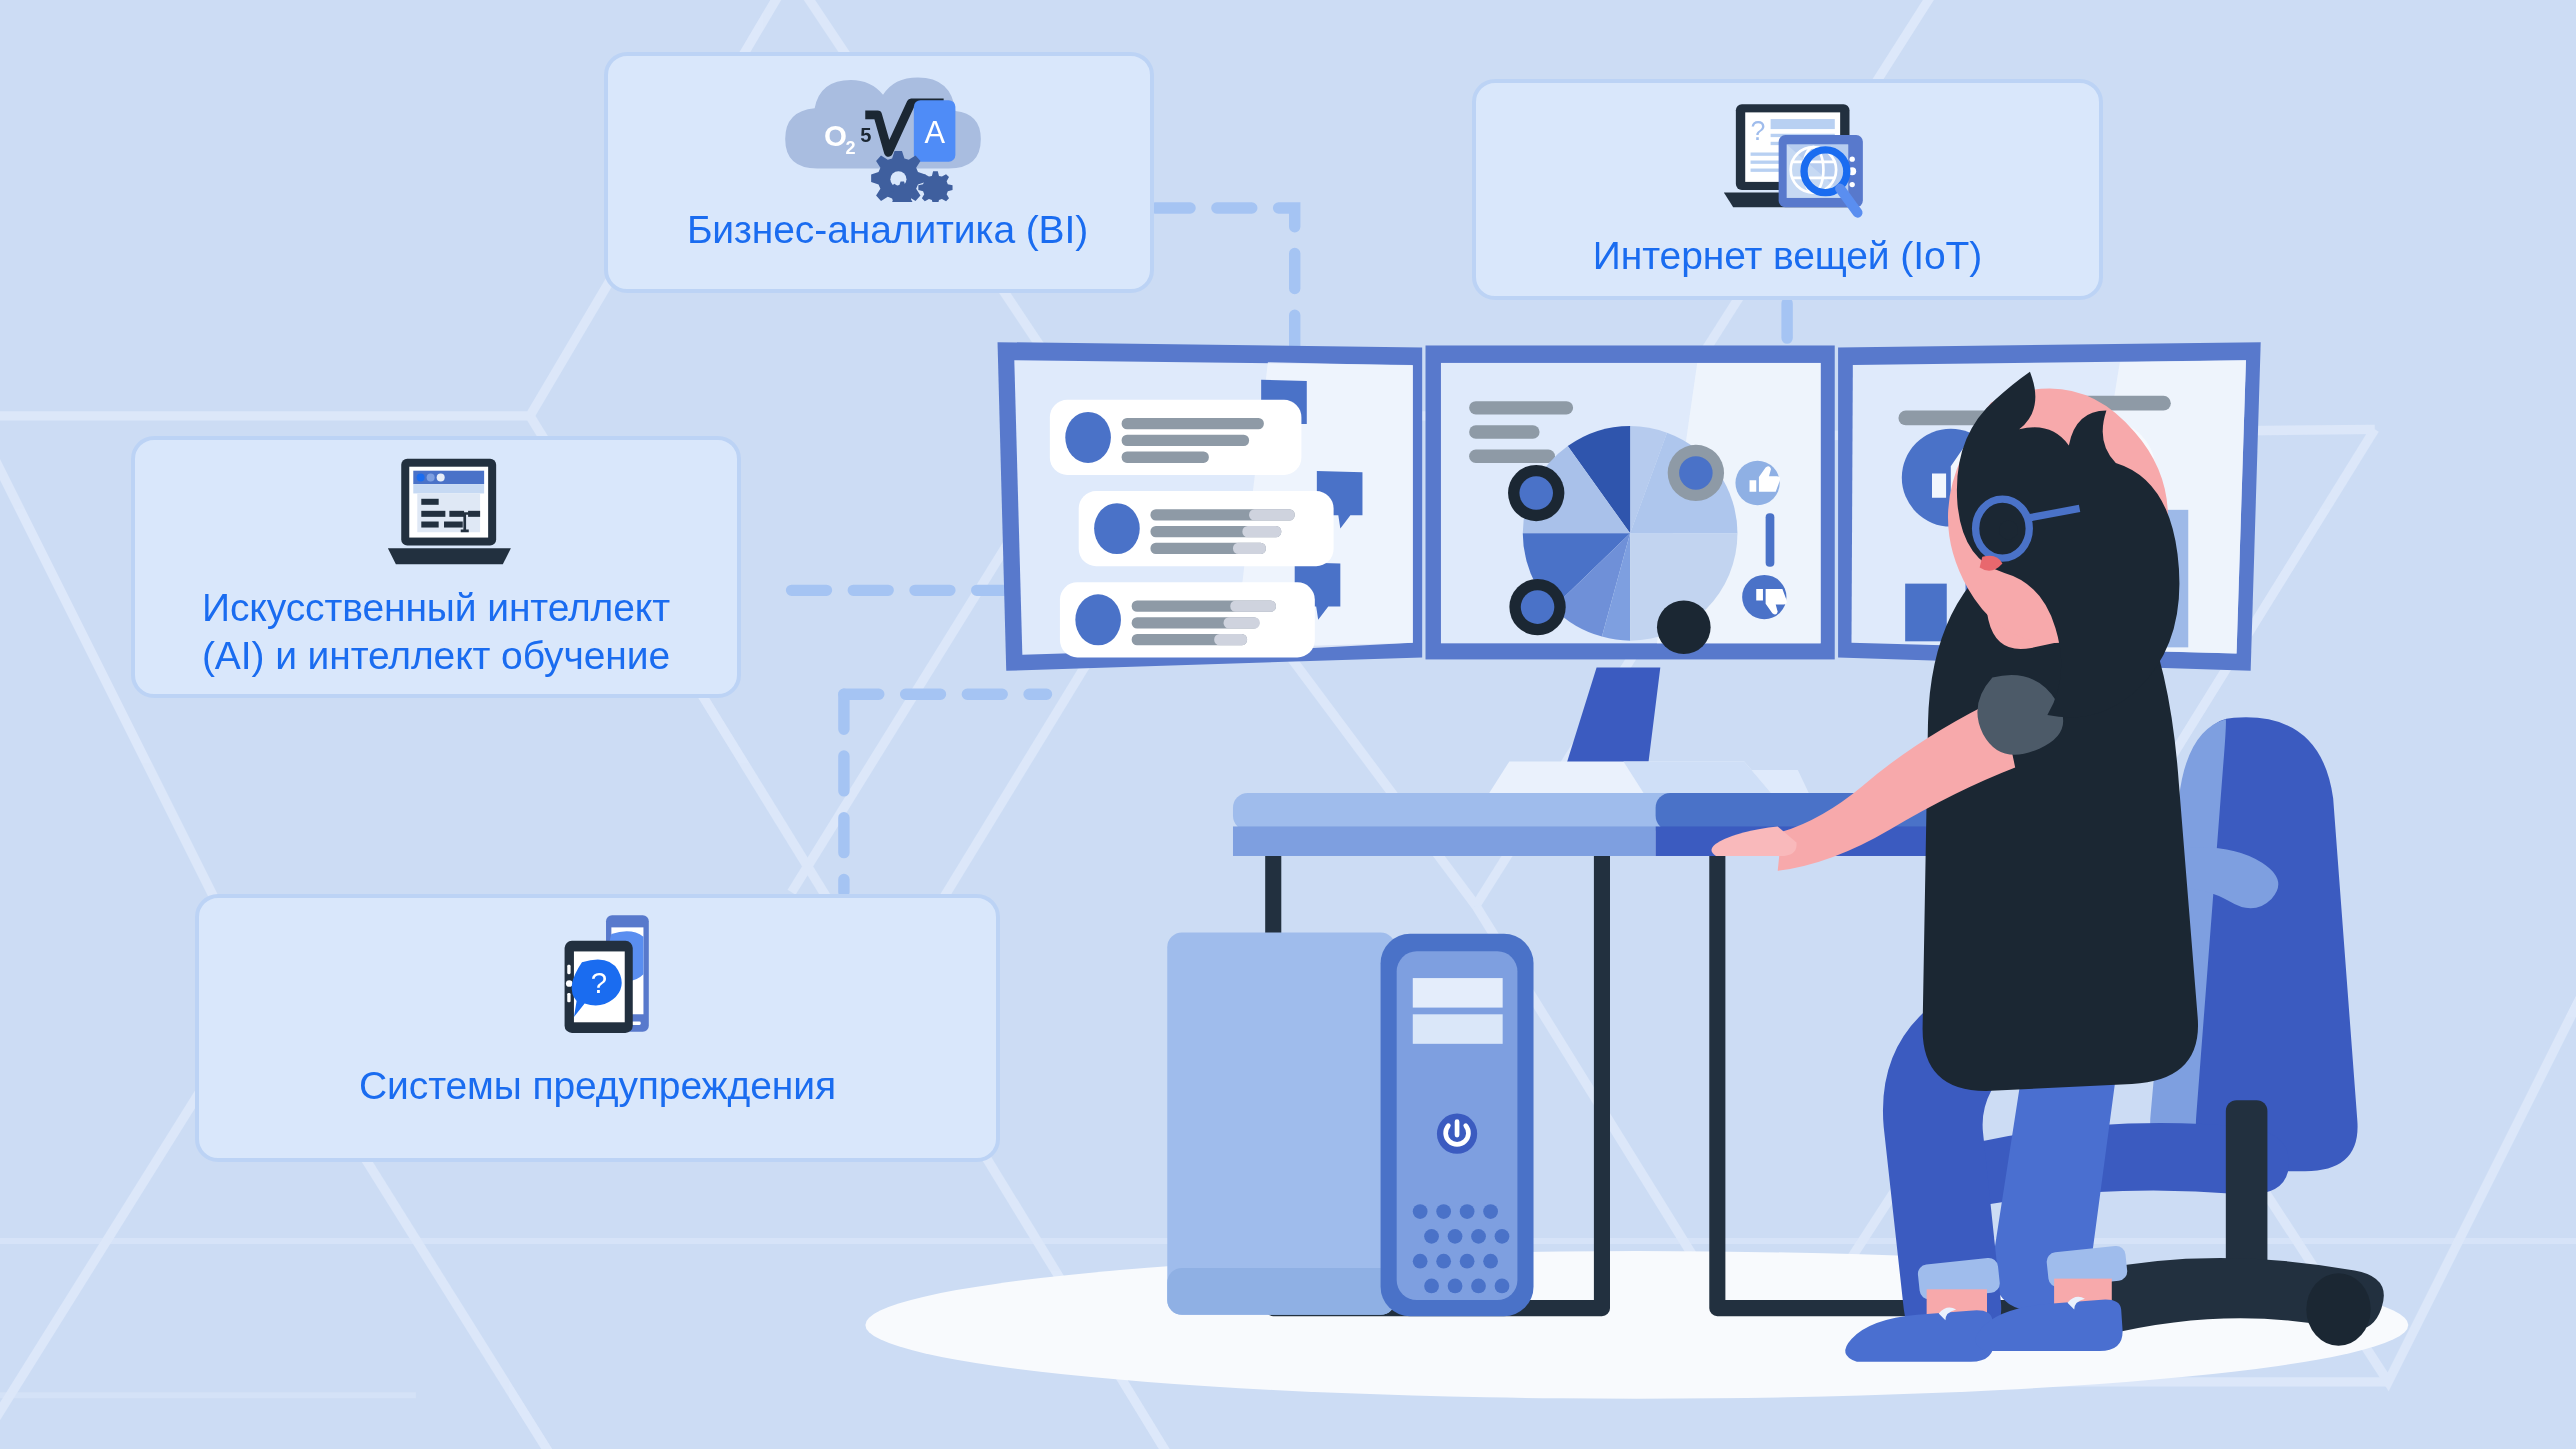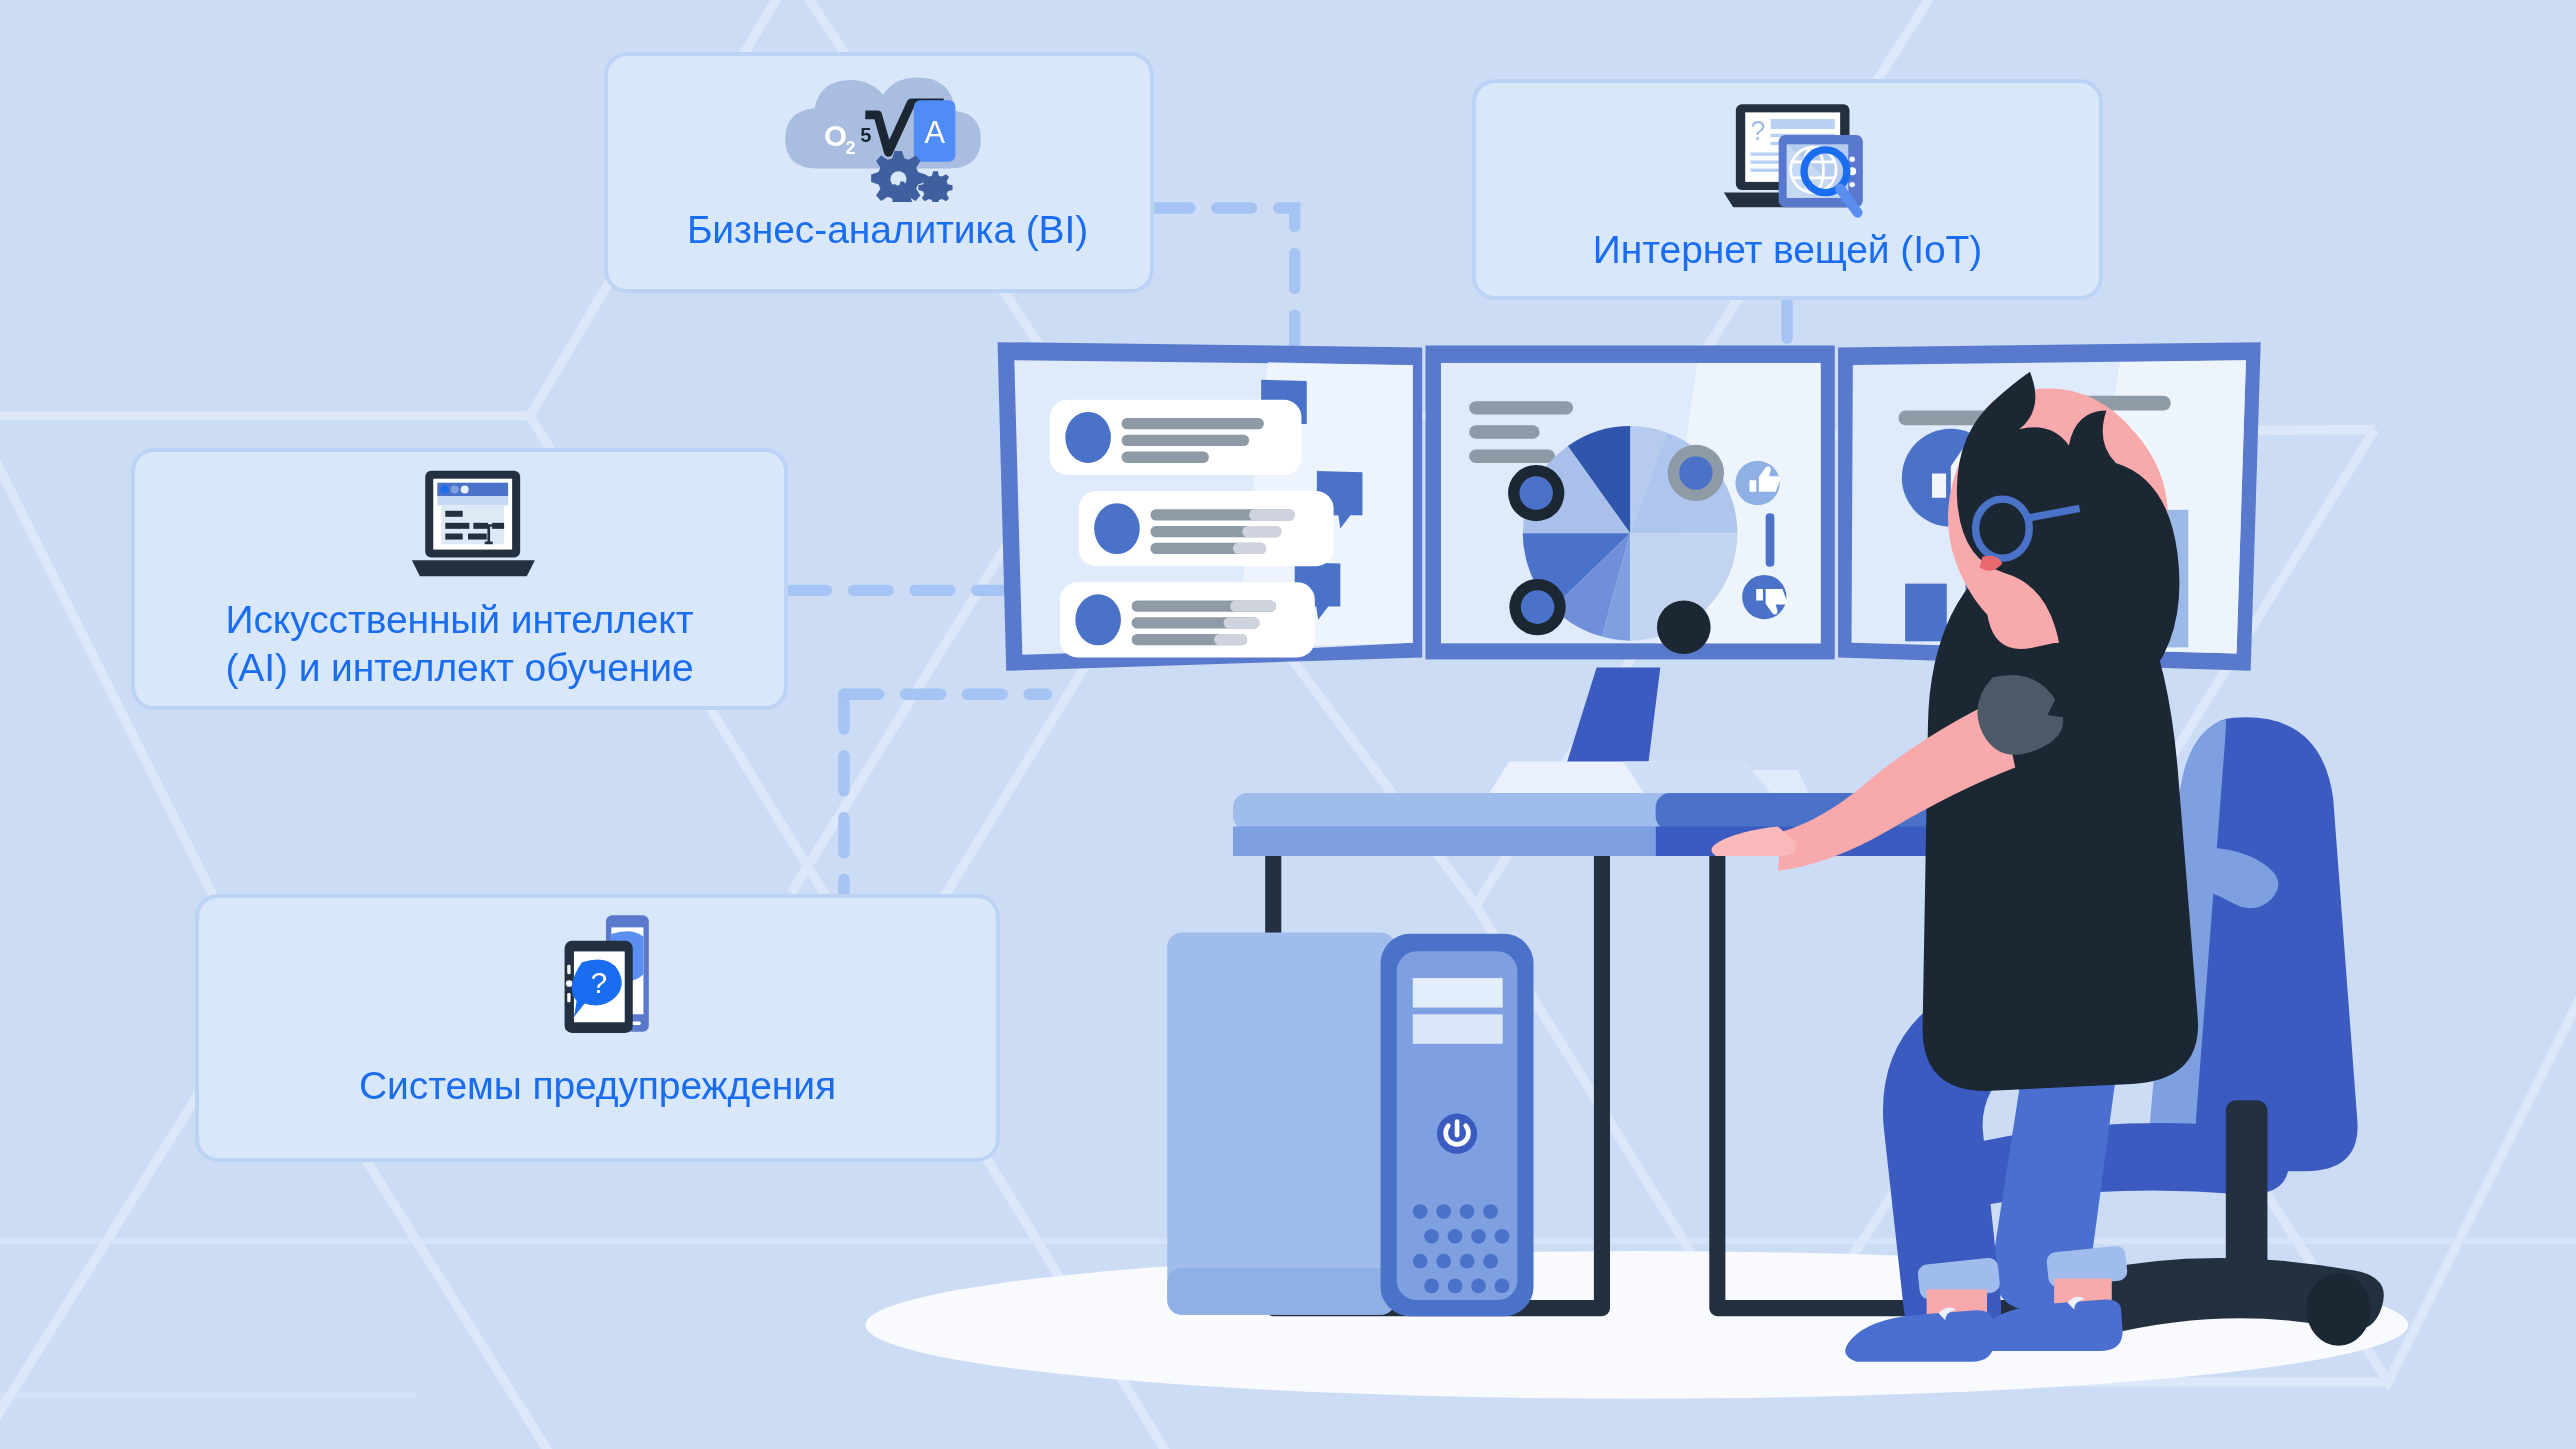--- a/index.html
+++ b/index.html
@@ -12,22 +12,22 @@
     justify-content:flex-start;padding-top:12px;
   }
   .card-icon{display:flex;align-items:center;justify-content:center;}
   .card-label{
     color:#1a6cf0;text-align:center;line-height:1.22;font-weight:400;
     letter-spacing:-0.1px;width:100%;box-sizing:border-box;padding:0 14.8px;
   }
   #card-bi{left:604px;top:52px;width:550px;height:241px;}
   #card-bi .card-label{font-size:39px;margin-top:4px;margin-left:17px;}
   #card-iot{left:1472px;top:79px;width:631px;height:221px;}
-  #card-iot .card-label{font-size:39px;margin-top:4px;}
-  #card-ai{left:131px;top:448px;width:657px;height:262px;}
+  #card-iot .card-label{font-size:39px;margin-top:10px;}
+  #card-ai{left:131px;top:436px;width:610px;height:262px;}
   #card-ai .card-label{font-size:39px;margin-top:5.4px;}
   #card-rm{left:195px;top:894px;width:805px;height:268px;}
   #card-rm .card-label{font-size:39px;margin-top:21px;}
 </style>
 </head>
 <body>
 
 <div id="stage">
 
   <svg id="bgsvg" viewBox="0 0 3840 2160">

